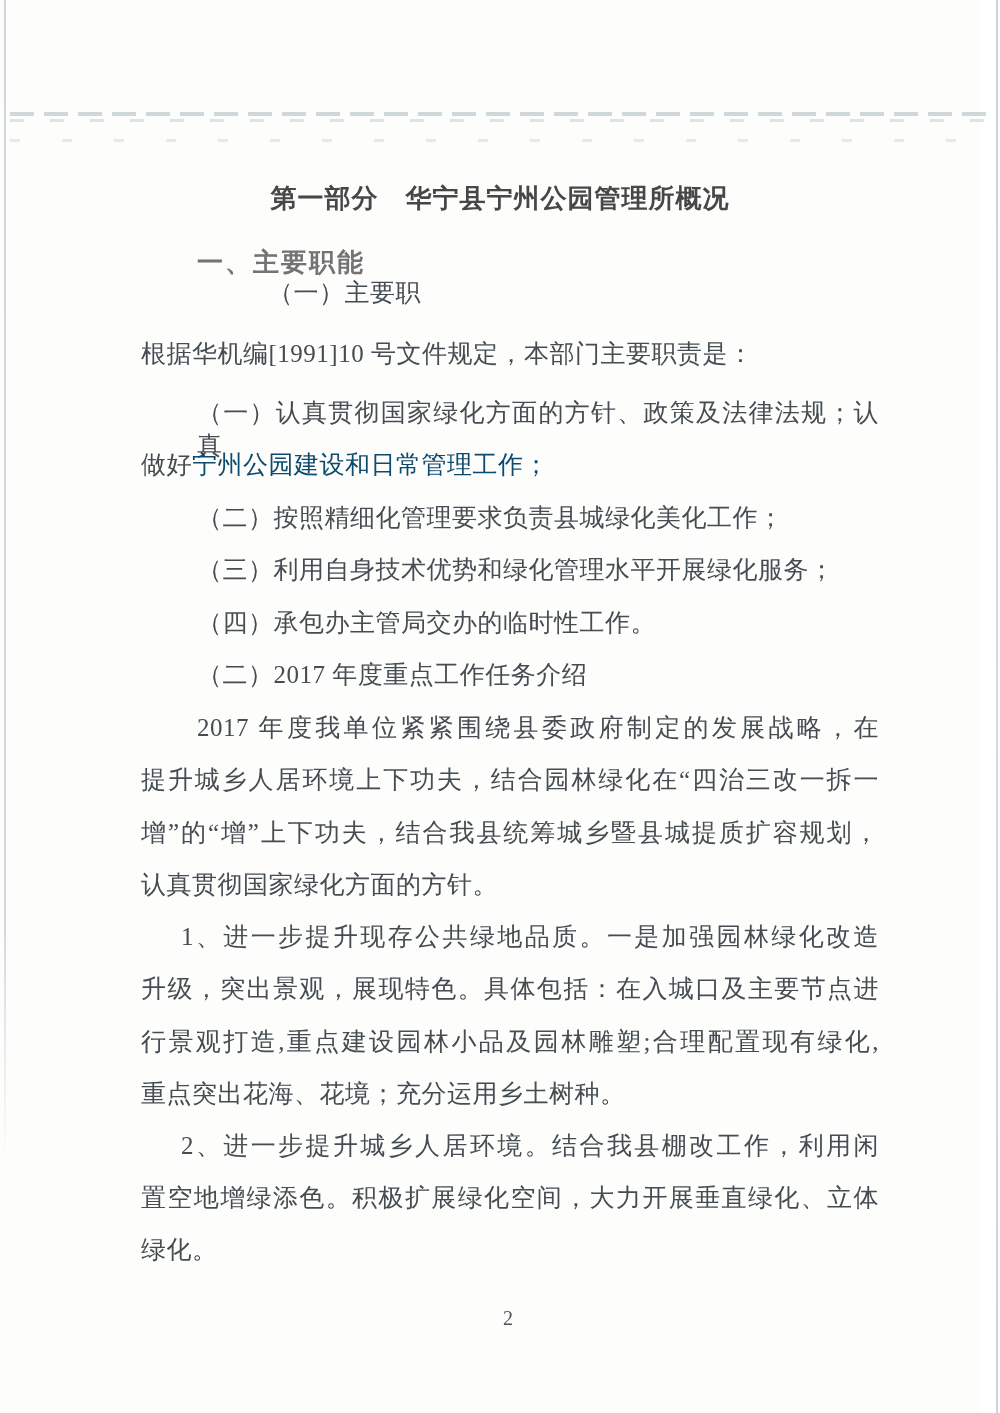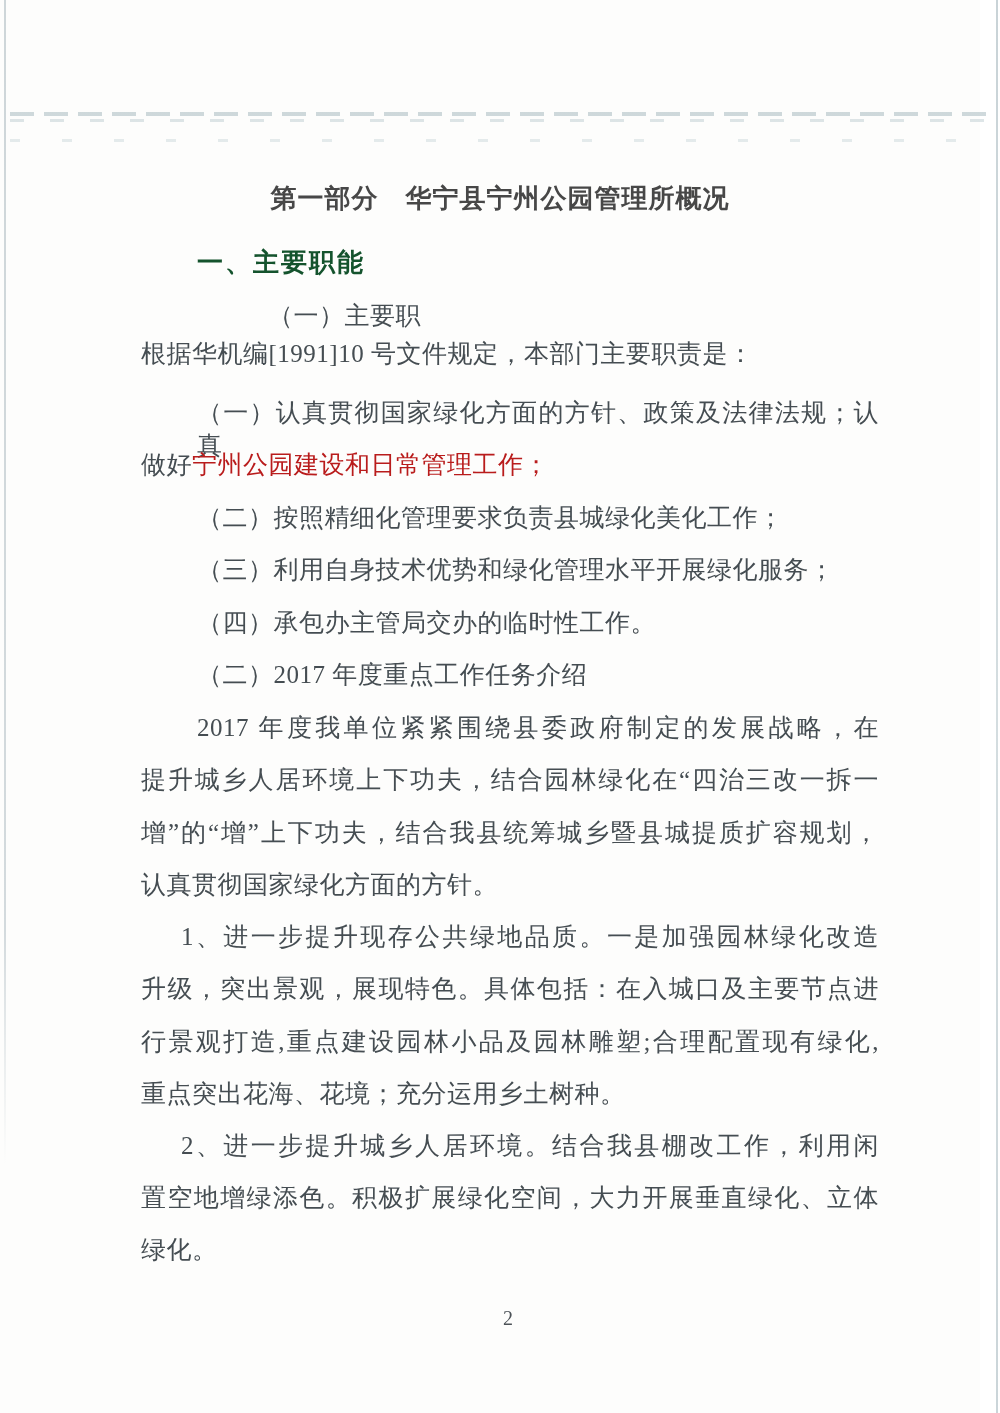--- a/index.html
+++ b/index.html
@@ -36,55 +36,55 @@
     position: absolute; left: 0; top: 181px; width: 1000px;
     text-align: center;
     font-family: "Liberation Sans", "DejaVu Sans", sans-serif;
     font-weight: bold; font-size: 26px; line-height: 34px;
     color: #474747; letter-spacing: 1px;
   }
   .section-heading {
     position: absolute; left: 197px; top: 245px;
     font-family: "Liberation Sans", "DejaVu Sans", sans-serif;
     font-weight: bold; font-size: 26px; line-height: 34px;
-    color: #14532d; letter-spacing: 2px;
+    color: #737373; letter-spacing: 2px;
   }
   
   .line {
     position: absolute; left: 141px; width: 738px; height: 34px;
     box-sizing: border-box;
     font-size: 25px; line-height: 33px;
     color: #454d52; letter-spacing: 0.5px;
   }
   .just { text-align: justify; text-align-last: justify; text-justify: inter-character; }
   .ind-full { padding-left: 56px; }
   .ind-num  { padding-left: 40px; }
   .ind-sub  { padding-left: 127px; }
-  .teal { color: #b91c1c; }
+  .teal { color: #0c4a6e; }
   .page-number {
     position: absolute; left: 8px; top: 1304px; width: 1000px;
     text-align: center; font-size: 20px; line-height: 28px; color: #4c5257;
   }
 </style>
 </head>
 <body>
 
 <div class="page">
 
   <div class="edge-line-left"></div>
   <div class="edge-line-right"></div>
   <div class="band band-1"></div>
   <div class="band band-2"></div>
   <div class="band band-3"></div>
 
   <div class="doc-title">第一部分　华宁县宁州公园管理所概况</div>
 
   <div class="section-heading">一、主要职能</div>
 
-  <div class="line ind-sub" style="top:299px">（一）主要职</div>
+  <div class="line ind-sub" style="top:276px">（一）主要职</div>
 
   <div class="line" style="top:337px">根据华机编[1991]10 号文件规定，本部门主要职责是：</div>
 
   <div class="line ind-full just" style="top:396px">（一）认真贯彻国家绿化方面的方针、政策及法律法规；认真</div>
 
   <div class="line" style="top:448px"><span>做好</span><span class="teal">宁州公园建设和日常管理工作；</span></div>
 
   <div class="line ind-full" style="top:501px">（二）按照精细化管理要求负责县城绿化美化工作；</div>
 
   <div class="line ind-full" style="top:553px">（三）利用自身技术优势和绿化管理水平开展绿化服务；</div>

